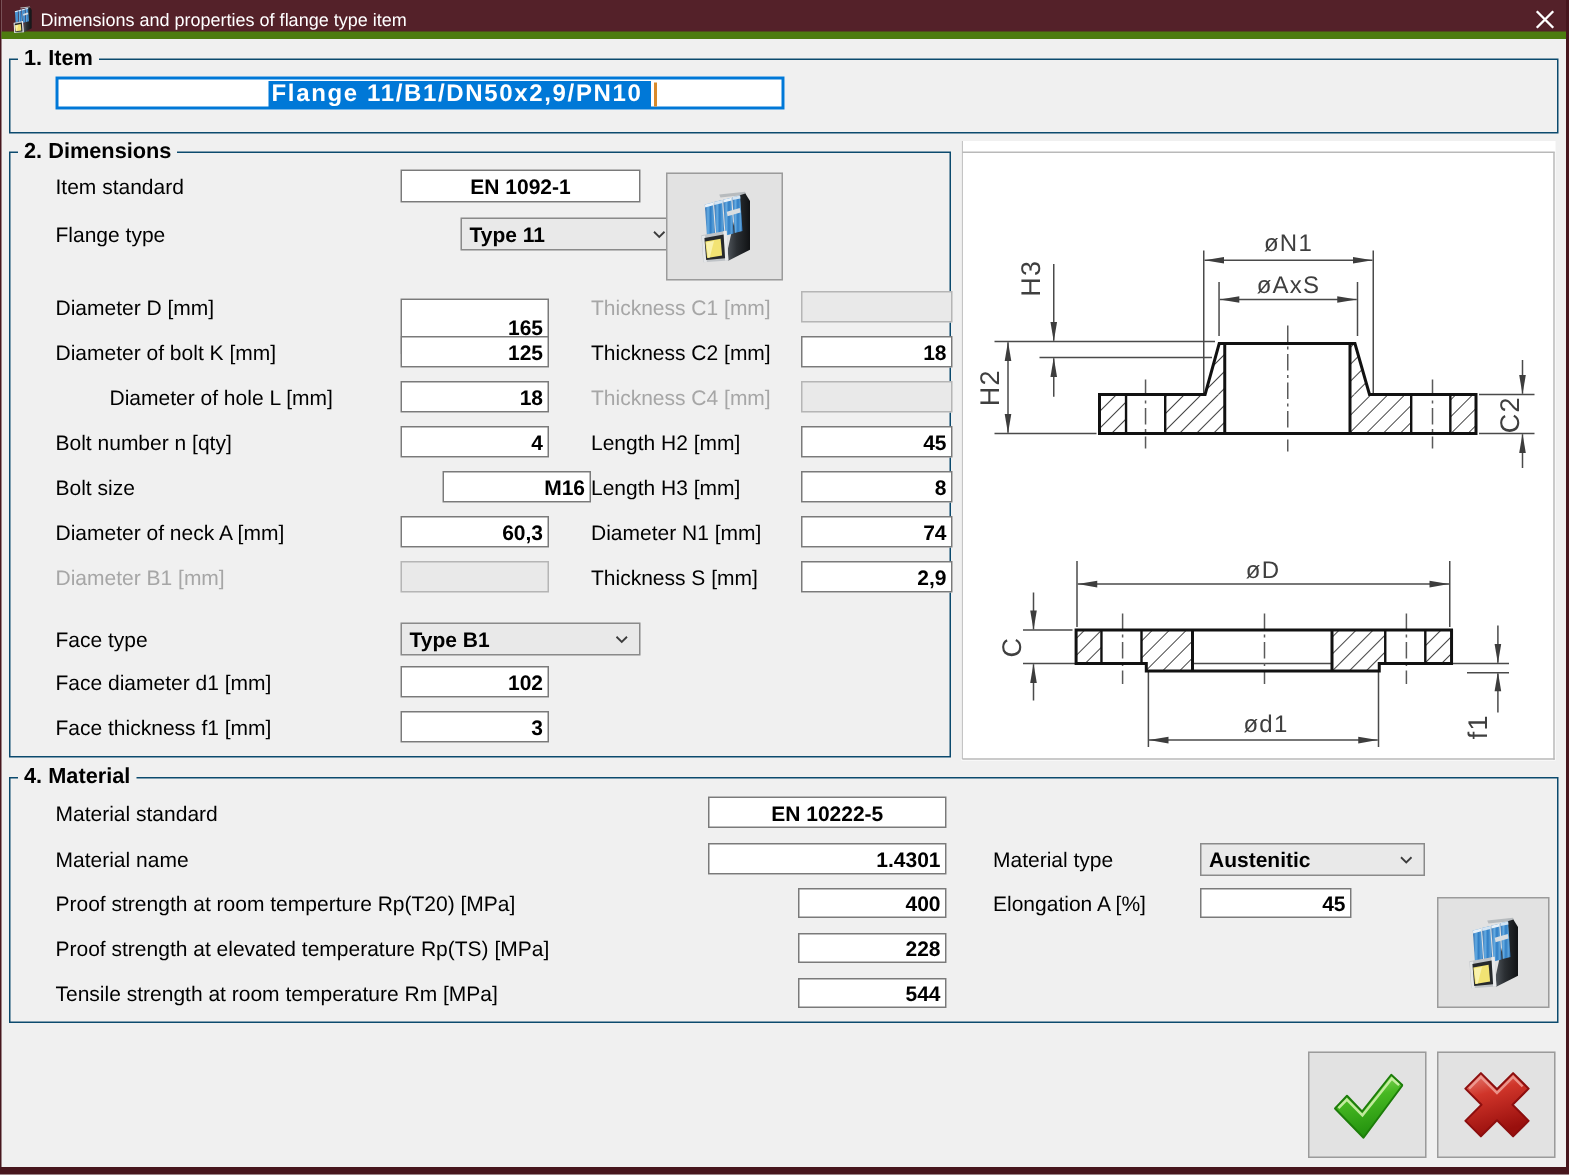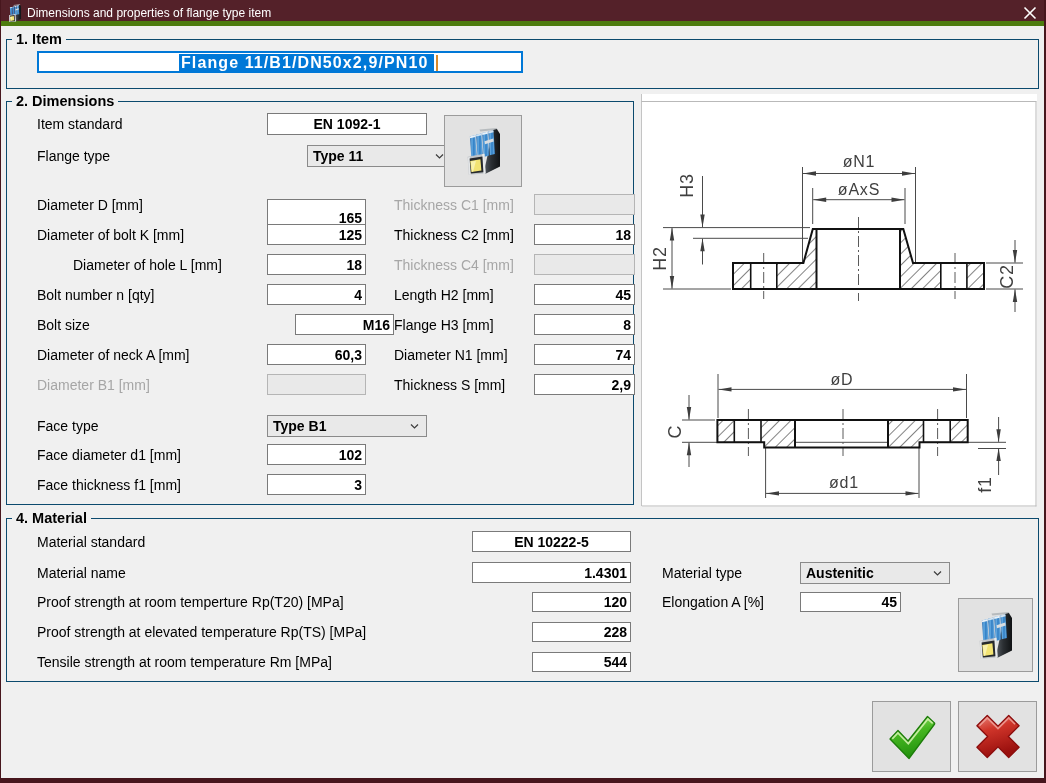--- a/index.html
+++ b/index.html
@@ -131,21 +131,21 @@
 <div class="cmb" style="left:266px; top:415px; width:160px; height:22px;">Type B1<svg class="chev" viewBox="0 0 9 9">
         <path d="M1 2.5 L4.5 6 L8 2.5" stroke="#3c3c3c" stroke-width="1.2" fill="none"></path>
       </svg></div>
 <div class="inp" style="left:266px; top:444px; width:99px; height:21px;">102</div>
 <div class="inp" style="left:266px; top:474px; width:99px; height:21px;">3</div>
 
 <div class="lbl dis" style="left:393px; top:194px; height:21px;">Thickness C1 [mm]</div>
 <div class="lbl" style="left:393px; top:224px; height:21px;">Thickness C2 [mm]</div>
 <div class="lbl dis" style="left:393px; top:254px; height:21px;">Thickness C4 [mm]</div>
 <div class="lbl" style="left:393px; top:284px; height:21px;">Length H2 [mm]</div>
-<div class="lbl" style="left:393px; top:314px; height:21px;">Flange H3 [mm]</div>
+<div class="lbl" style="left:393px; top:314px; height:21px;">Length H3 [mm]</div>
 <div class="lbl" style="left:393px; top:344px; height:21px;">Diameter N1 [mm]</div>
 <div class="lbl" style="left:393px; top:374px; height:21px;">Thickness S [mm]</div>
 
 <div class="inp off" style="left:533px; top:194px; width:101px; height:21px;"></div>
 <div class="inp" style="left:533px; top:224px; width:101px; height:21px;">18</div>
 <div class="inp off" style="left:533px; top:254px; width:101px; height:21px;"></div>
 <div class="inp" style="left:533px; top:284px; width:101px; height:21px;">45</div>
 <div class="inp" style="left:533px; top:314px; width:101px; height:21px;">8</div>
 <div class="inp" style="left:533px; top:344px; width:101px; height:21px;">74</div>
 <div class="inp" style="left:533px; top:374px; width:101px; height:21px;">2,9</div>
@@ -292,21 +292,21 @@
 <div class="grp" style="left:5px; top:518px; width:1033px; height:164px;">
   <div class="gt">4. Material</div>
 </div>
 <div class="lbl" style="left:36px; top:531px; height:21px;">Material standard</div>
 <div class="lbl" style="left:36px; top:562px; height:21px;">Material name</div>
 <div class="lbl" style="left:36px; top:592px; height:20px;">Proof strength at room temperture Rp(T20) [MPa]</div>
 <div class="lbl" style="left:36px; top:622px; height:20px;">Proof strength at elevated temperature Rp(TS) [MPa]</div>
 <div class="lbl" style="left:36px; top:652px; height:20px;">Tensile strength at room temperature Rm [MPa]</div>
 <div class="inp ctr" style="left:471px; top:531px; width:159px; height:21px;">EN 10222-5</div>
 <div class="inp" style="left:471px; top:562px; width:159px; height:21px;">1.4301</div>
-<div class="inp" style="left:531px; top:592px; width:99px; height:20px;">120</div>
+<div class="inp" style="left:531px; top:592px; width:99px; height:20px;">400</div>
 <div class="inp" style="left:531px; top:622px; width:99px; height:20px;">228</div>
 <div class="inp" style="left:531px; top:652px; width:99px; height:20px;">544</div>
 <div class="lbl" style="left:661px; top:562px; height:22px;">Material type</div>
 <div class="lbl" style="left:661px; top:592px; height:20px;">Elongation A [%]</div>
 <div class="cmb" style="left:799px; top:562px; width:150px; height:22px;">Austenitic<svg class="chev" viewBox="0 0 9 9">
         <path d="M1 2.5 L4.5 6 L8 2.5" stroke="#3c3c3c" stroke-width="1.2" fill="none"></path>
       </svg></div>
 <div class="inp" style="left:799px; top:592px; width:101px; height:20px;">45</div>
 <div class="btn" style="left:957px; top:598px; width:75px; height:74px;">
   <svg width="33" height="48" viewBox="0 0 33 48">

